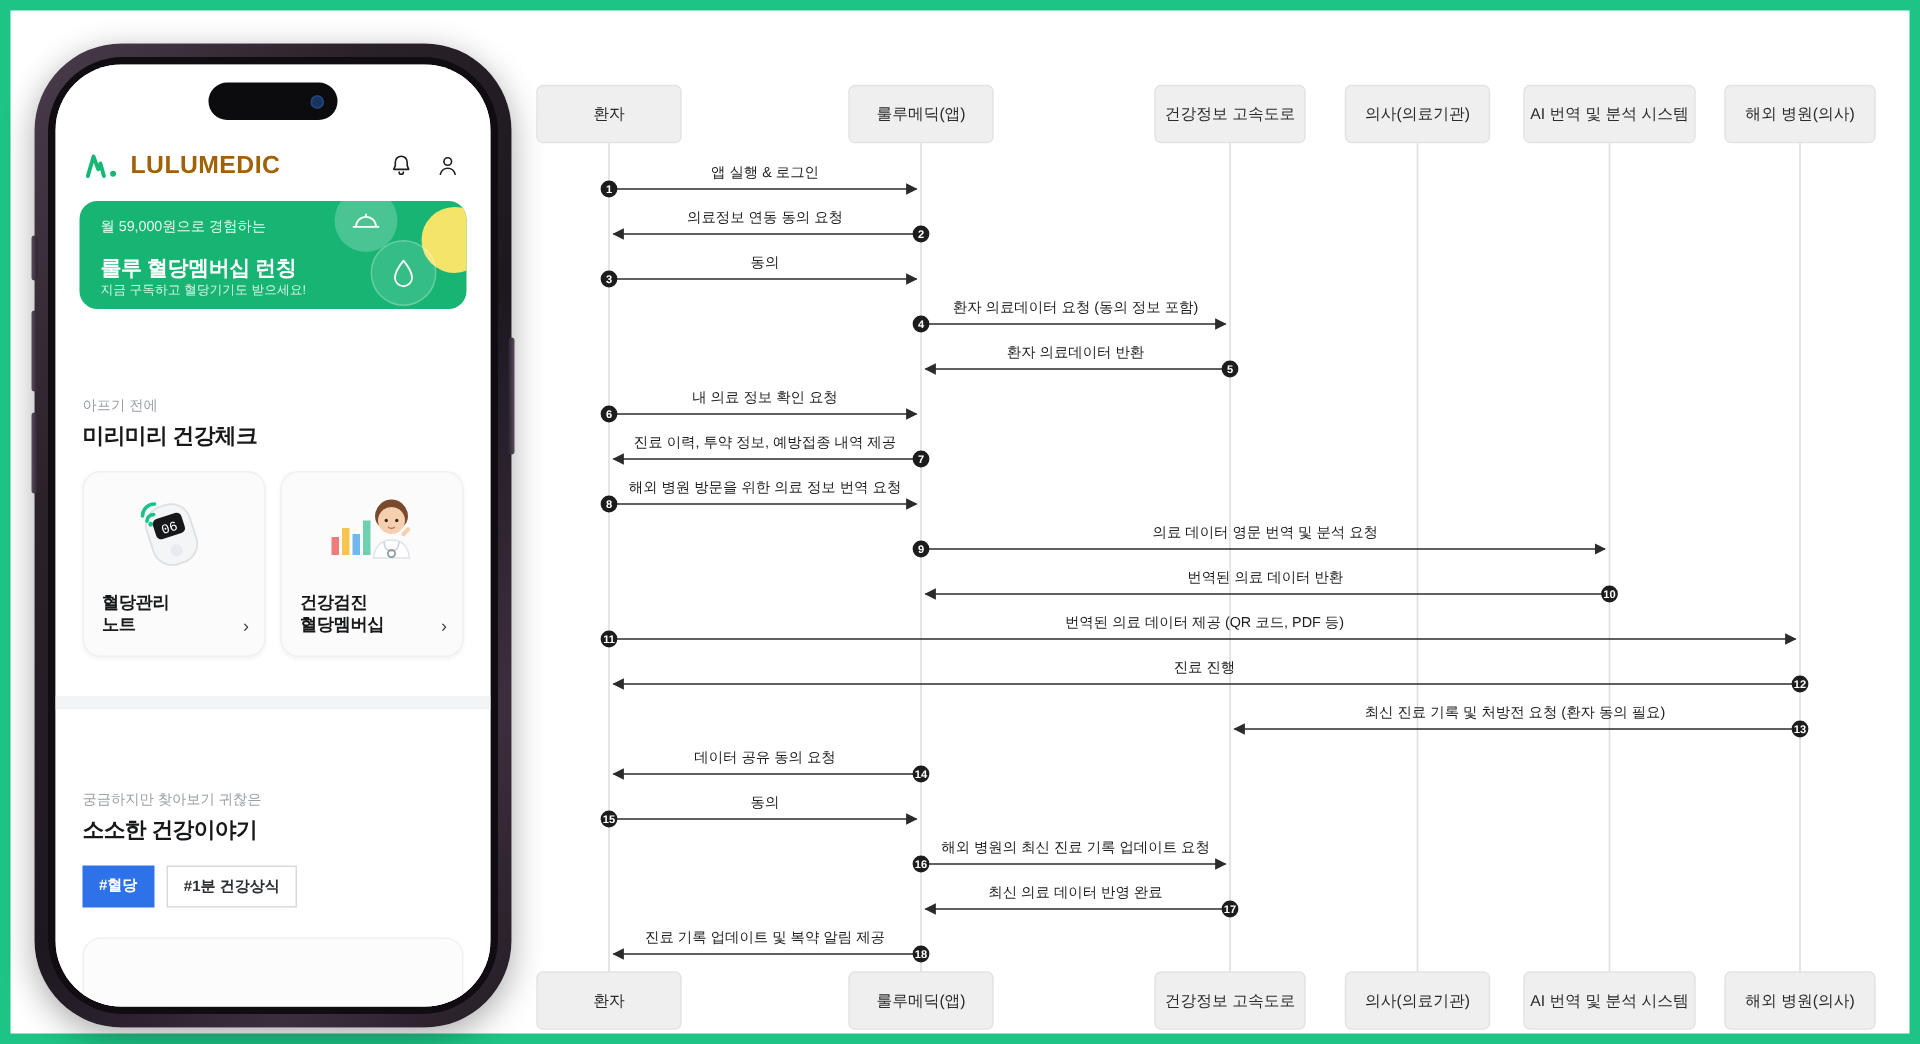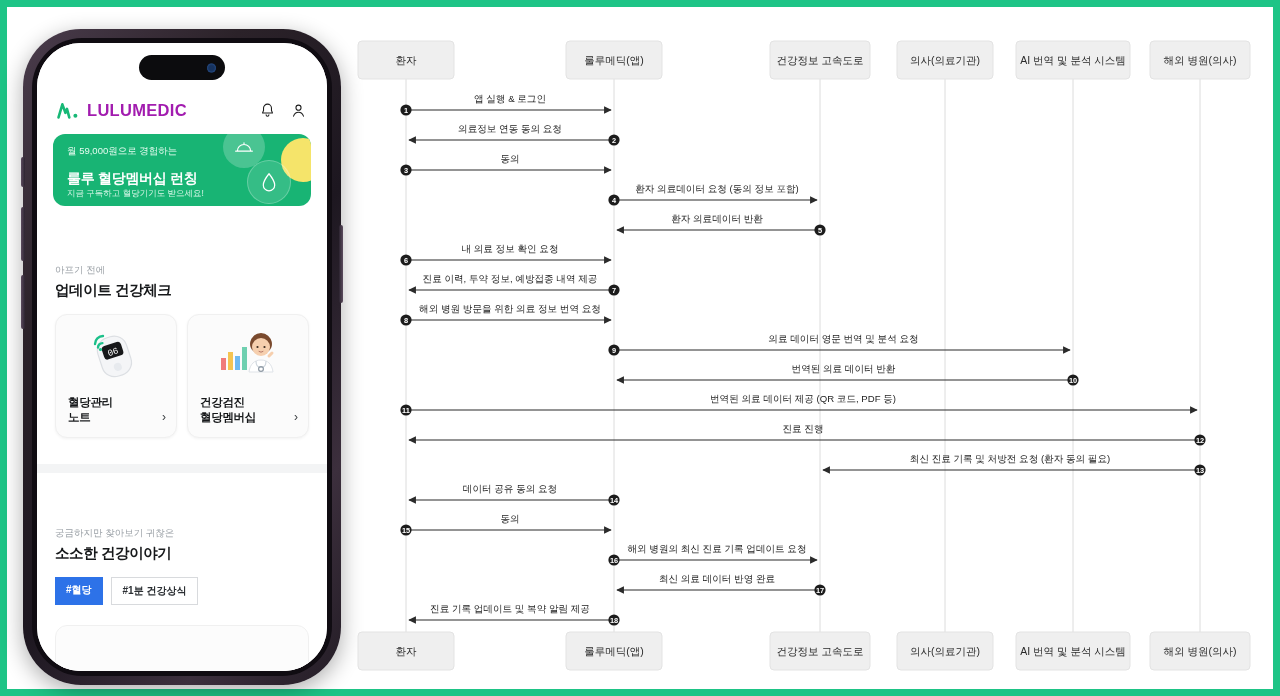--- a/index.html
+++ b/index.html
@@ -79,21 +79,21 @@
   
   .app { position: absolute; inset: 0; padding-top: 48px; background:#fff; }
   .app-header {
     display: flex; align-items: center; justify-content: space-between;
     padding: 10px 20px 12px 20px;
   }
   .brand { display: flex; align-items: center; gap: 7px; }
   .brand-mark { width: 23px; height: 17px; flex: 0 0 auto; }
   .brand-text {
     font-size: 16.5px; font-weight: bold; letter-spacing: .3px;
-    color: #a21caf;
+    color: #a16207;
   }
   .hdr-icons { display: flex; align-items: center; gap: 14px; }
   .hdr-icons svg { display: block; }
 
   .banner {
     position: relative;
     margin: 2px 16px 0 16px;
     height: 72px;
     border-radius: 12px;
     background: #18b474;
@@ -157,21 +157,21 @@
 
   .ghost-card {
     margin: 20px 18px 0 18px;
     height: 60px;
     background: #fcfcfc;
     border: 1px solid #f0f0f0;
     border-radius: 12px;
   }
 
   
-  #diagram { position: absolute; left: 340px; top: 0; width: 926px; height: 498px; }
+  #diagram { position: absolute; left: 340px; top: 16px; width: 926px; height: 498px; }
   #diagram svg { display: block; }
   .pbox { fill: #efefef; stroke: #e3e3e3; stroke-width: 1; }
   .plabel {
     font-family: "Liberation Sans", "DejaVu Sans", sans-serif;
     font-size: 10.5px; fill: #2a2a2a; text-anchor: middle;
   }
   .lifeline { stroke: #dcdcdc; stroke-width: 1; }
   .msgline { stroke: #2b2b2b; stroke-width: 1.1; }
   .mlabel {
     font-family: "Liberation Sans", "DejaVu Sans", sans-serif;
@@ -239,21 +239,21 @@
             </div>
             <div class="banner-txt">
               <div class="bn-l1">월 59,000원으로 경험하는</div>
               <div class="bn-l2">룰루 혈당멤버십 런칭</div>
               <div class="bn-l3">지금 구독하고 혈당기기도 받으세요!</div>
             </div>
           </div>
 
           <div class="section">
             <div class="sec-sub">아프기 전에</div>
-            <div class="sec-title">업데이트 건강체크</div>
+            <div class="sec-title">미리미리 건강체크</div>
 
             <div class="card-row">
               <div class="mini-card">
                 <div class="mc-art">
                   <svg width="62" height="54" viewBox="0 0 62 54">
                     <g transform="rotate(-18 31 30)">
                       <rect x="15" y="8" width="30" height="40" rx="13" fill="#f4f5f7" stroke="#dcdfe3" stroke-width="1.2"></rect>
                       <rect x="20" y="15" width="20" height="14" rx="3.5" fill="#17181a"></rect>
                       <text x="30" y="26" font-family="Liberation Mono, monospace" font-size="9" fill="#ffffff" text-anchor="middle">06</text>
                       <circle cx="30" cy="39" r="4" fill="#e7eaee"></circle>

